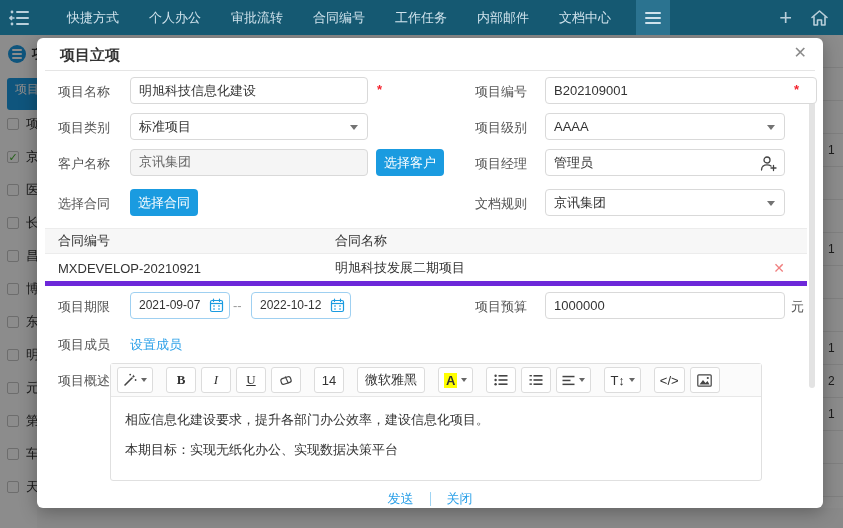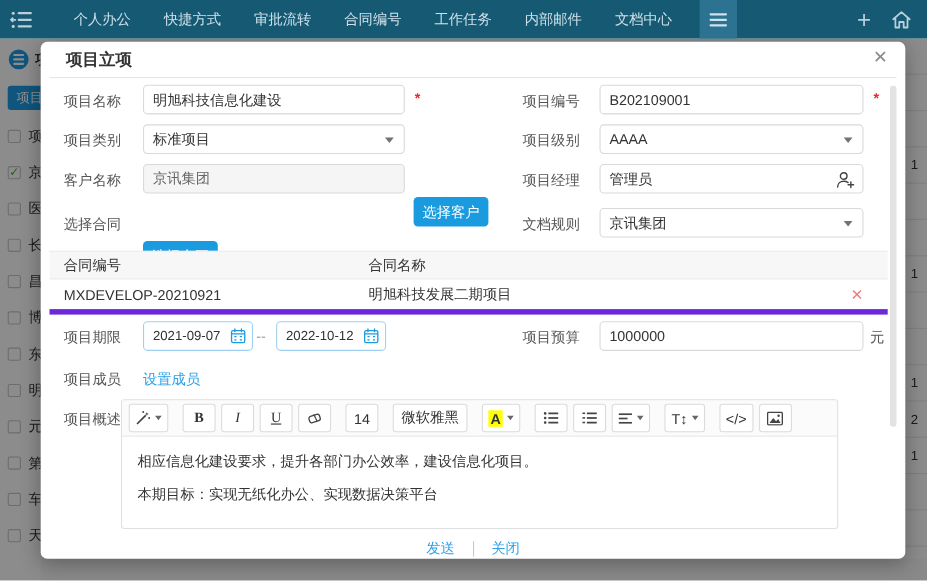--- a/index.html
+++ b/index.html
@@ -17,21 +17,21 @@
   .nav-right { margin-left:auto; display:flex; align-items:center; gap:18px; padding-right:14px; }
   .nav-plus { color:#b9cfda; font-size:22px; font-weight:300; line-height:1; cursor:pointer; }
 
   
   .bg-left { position:absolute; left:0; top:35px; width:37px; height:493px; background:#fff; z-index:1; overflow:hidden; }
   .bg-app-row { position:absolute; left:8px; top:10px; display:flex; align-items:center; gap:6px; }
   .bg-app-icon { width:18px; height:18px; border-radius:50%; background:#1c9be4; position:relative; flex:0 0 auto; }
   .bg-app-icon i { position:absolute; left:4px; width:10px; height:2px; background:#fff; border-radius:1px; }
   .bg-app-icon i:nth-child(1){top:4px;} .bg-app-icon i:nth-child(2){top:8px;} .bg-app-icon i:nth-child(3){top:12px;}
   .bg-app-title { font-size:13px; font-weight:bold; color:#333; white-space:nowrap; }
-  .bg-tab { position:absolute; left:7px; top:43px; height:22px; padding:0 8px; background:#1c9be4; color:#fff; font-size:12px; line-height:22px; border-radius:3px; white-space:nowrap; }
+  .bg-tab { position:absolute; left:7px; top:43px; height:32px; padding:0 8px; background:#1c9be4; color:#fff; font-size:12px; line-height:22px; border-radius:3px; white-space:nowrap; }
   .bg-list { position:absolute; left:0; top:72px; width:37px; }
   .bg-row { height:33px; display:flex; align-items:center; padding-left:7px; gap:7px; }
   .bg-check { width:12px; height:12px; border:1px solid #c6c6c6; border-radius:2px; background:#fff; flex:0 0 auto; font-size:11px; line-height:10px; color:#3fae29; text-align:center; font-weight:bold; }
   .bg-char { font-size:13px; color:#333; white-space:nowrap; }
 
   .bg-right { position:absolute; right:0; top:35px; width:21px; height:473px; background:#fff; z-index:1; }
   .bg-rrow { height:33px; border-bottom:1px solid #e9e9e9; font-size:12px; color:#333; padding:9px 0 0 6px; }
 
   .bg-bottom { position:absolute; left:37px; right:0; bottom:0; height:20px; background:#fafafa; z-index:1; }
   .bg-pagination { position:absolute; right:3px; bottom:3px; font-size:12px; color:#222; white-space:nowrap; }
@@ -44,21 +44,21 @@
   .m-title { position:absolute; left:15px; top:0; line-height:33px; font-size:15px; font-weight:bold; color:#333; }
   .m-close { position:absolute; right:16px; top:7px; font-size:16px; color:#8a8a8a; cursor:pointer; line-height:1; }
   .m-scrollthumb { position:absolute; right:8px; top:40px; width:6px; height:310px; background:#e3e3e3; border-radius:3px; }
 
   .f-label { position:absolute; font-size:13px; color:#555; white-space:nowrap; }
   .f-input { position:absolute; height:27px; border:1px solid #d9d9d9; border-radius:4px; background:#fff; font-size:13px; color:#333; padding:0 8px; line-height:25px; overflow:hidden; white-space:nowrap; }
   .f-input.disabled { background:#f5f5f5; color:#666;font-family:Liberation Mono, monospace; }
   .f-select { cursor:pointer; }
   .caret { position:absolute; right:9px; top:11px; width:0; height:0; border-left:4px solid transparent; border-right:4px solid transparent; border-top:5px solid #737373; }
   .star { position:absolute; color:#f5222d; font-size:13px; font-weight:bold; }
-  .btn-blue { position:absolute; height:27px; background:#1a9be0; color:#fff; border:none; border-radius:4px; font-size:13px; padding:0 4px; cursor:pointer; font-family:inherit;margin-top:30px; }
+  .btn-blue { position:absolute; height:27px; background:#1a9be0; color:#fff; border:none; border-radius:4px; font-size:13px; padding:0 4px; cursor:pointer; font-family:inherit; }
   .unit { position:absolute; font-size:13px; color:#555; }
   .link { color:#2ba0e8; font-size:13px; cursor:pointer; text-decoration:none; }
 
   .ctable { position:absolute; left:8px; top:190px; width:762px; }
   .ct-head { height:26px; background:#f7f7f7; border-top:1px solid #ececec; border-bottom:1px solid #ececec; position:relative; font-size:13px; color:#333; }
   .ct-row { height:32px; border-bottom:5px solid #6d28d9; position:relative; font-size:13px; color:#333; }
   .ct-c1 { position:absolute; left:13px; top:50%; transform:translateY(-50%); white-space:nowrap; }
   .ct-c2 { position:absolute; left:290px; top:50%; transform:translateY(-50%); white-space:nowrap; }
   .ct-del { position:absolute; right:22px; top:50%; transform:translateY(-50%); color:#f08080; font-weight:bold; font-size:14px; cursor:pointer; }
 
@@ -94,22 +94,22 @@
       <svg width="22" height="20" viewBox="0 0 22 20">
         <circle cx="3" cy="4" r="1.4" fill="#b9cfda"></circle>
         <rect x="7" y="3" width="13" height="2" rx="1" fill="#b9cfda"></rect>
         <path d="M5.5 10 L1.5 10 M3 8 L1 10 L3 12" stroke="#b9cfda" stroke-width="1.6" fill="none"></path>
         <rect x="7" y="9" width="13" height="2" rx="1" fill="#b9cfda"></rect>
         <circle cx="3" cy="16" r="1.4" fill="#b9cfda"></circle>
         <rect x="7" y="15" width="13" height="2" rx="1" fill="#b9cfda"></rect>
       </svg>
     </div>
     <div class="nav-items">
+      <div class="nav-item">快捷方式</div>
       <div class="nav-item">个人办公</div>
-      <div class="nav-item">快捷方式</div>
       <div class="nav-item">审批流转</div>
       <div class="nav-item">合同编号</div>
       <div class="nav-item">工作任务</div>
       <div class="nav-item">内部邮件</div>
       <div class="nav-item">文档中心</div>
     </div>
     <div class="nav-more">
       <svg width="18" height="14" viewBox="0 0 18 14">
         <rect x="1" y="1" width="16" height="2" rx="1" fill="#cfe2ec"></rect>
         <rect x="1" y="6" width="16" height="2" rx="1" fill="#cfe2ec"></rect>
@@ -214,21 +214,21 @@
     <div class="m-header">
       <div class="m-title">项目立项</div>
     </div>
     <div class="m-close">✕</div>
     <div class="m-scrollthumb"></div>
 
     <div class="f-label" style="left:21px; top:45px;">项目名称</div>
     <div class="f-input" style="left:93px; top:39px; width:238px;">明旭科技信息化建设</div>
     <div class="star" style="left:340px; top:44px;">*</div>
     <div class="f-label" style="left:438px; top:45px;">项目编号</div>
-    <div class="f-input" style="left:508px; top:39px; width:240px;">B202109001</div>
+    <div class="f-input" style="left:508px; top:39px; width:272px;">B202109001</div>
     <div class="star" style="left:757px; top:44px;">*</div>
 
     <div class="f-label" style="left:21px; top:81px;">项目类别</div>
     <div class="f-input f-select" style="left:93px; top:75px; width:238px;">
       <span>标准项目</span>
       <span class="caret"></span>
     </div>
     <div class="f-label" style="left:438px; top:81px;">项目级别</div>
     <div class="f-input f-select" style="left:508px; top:75px; width:240px;">
       <span>AAAA</span>

